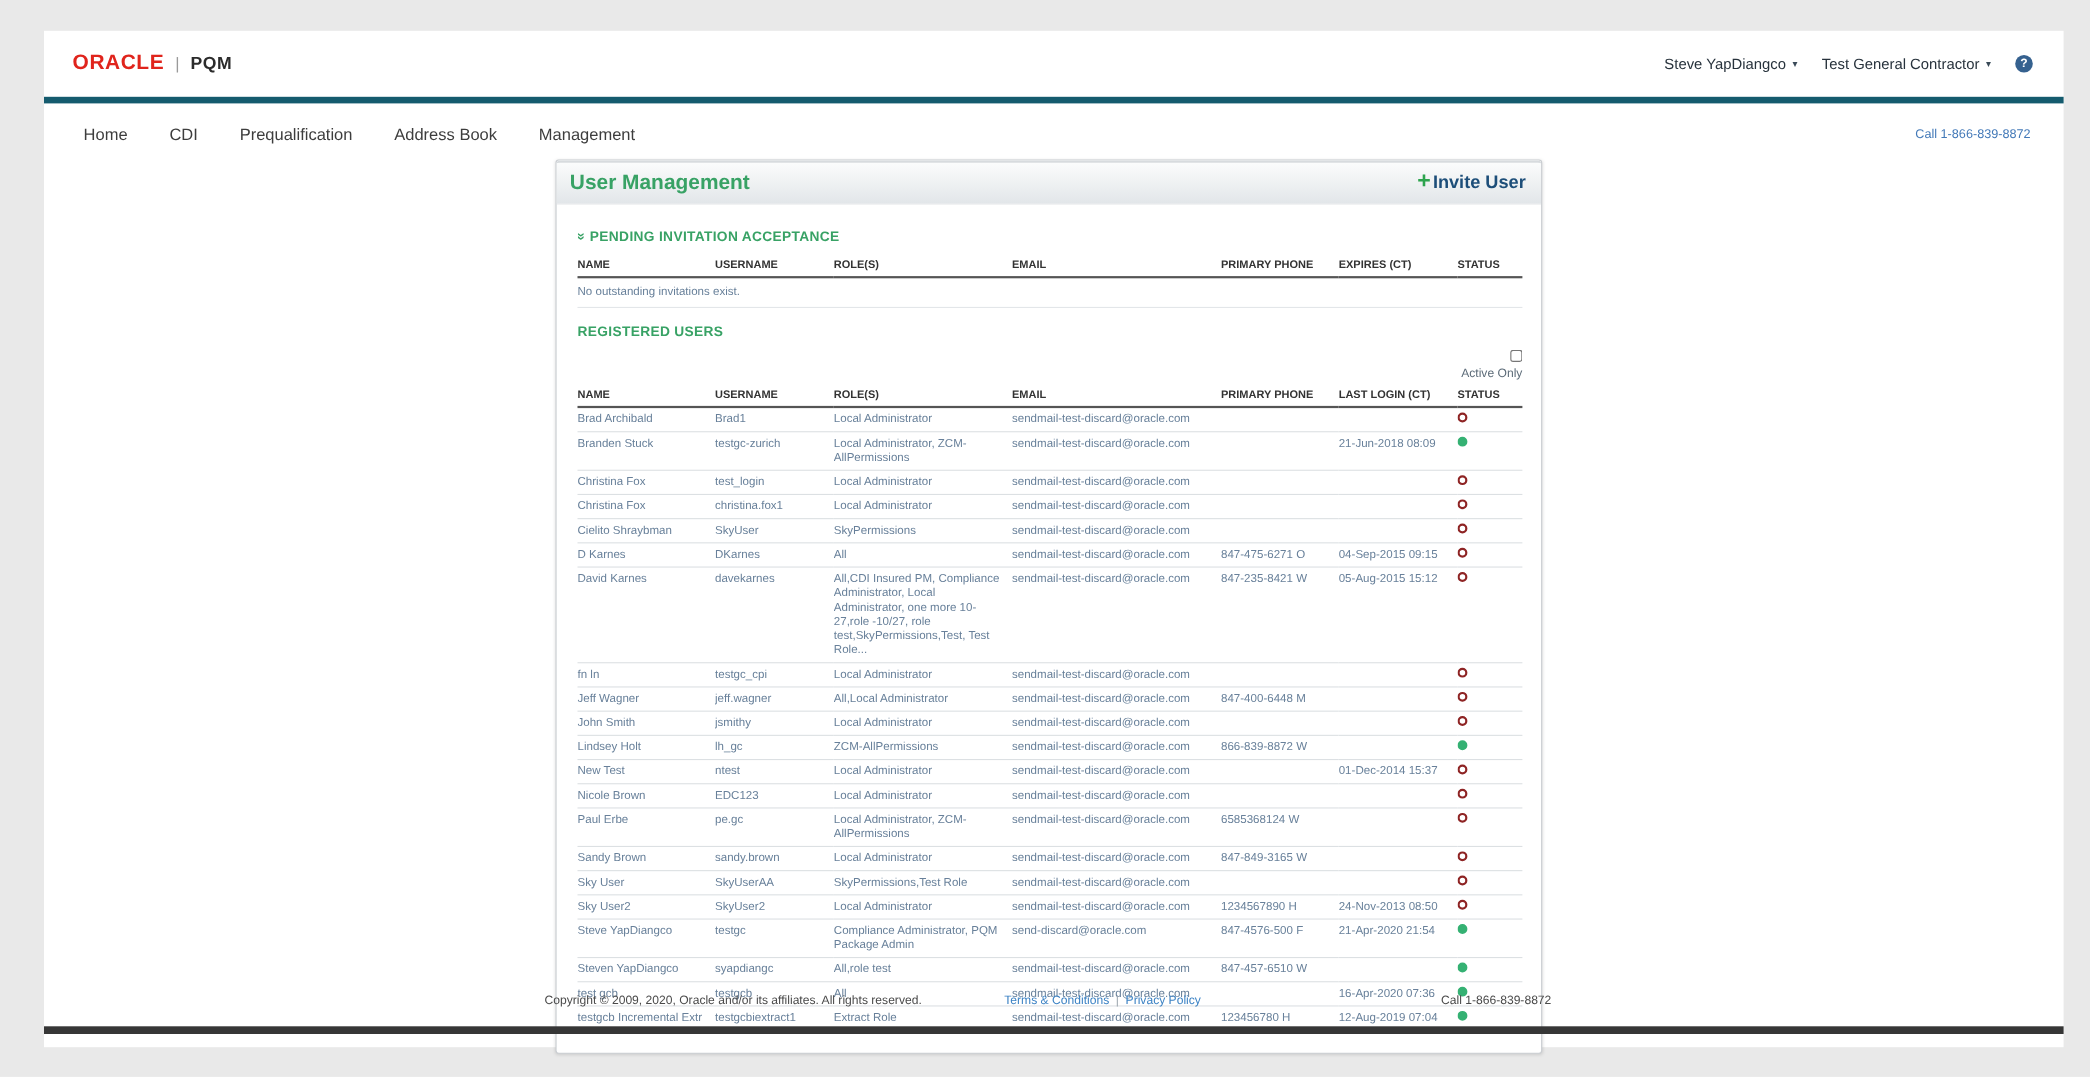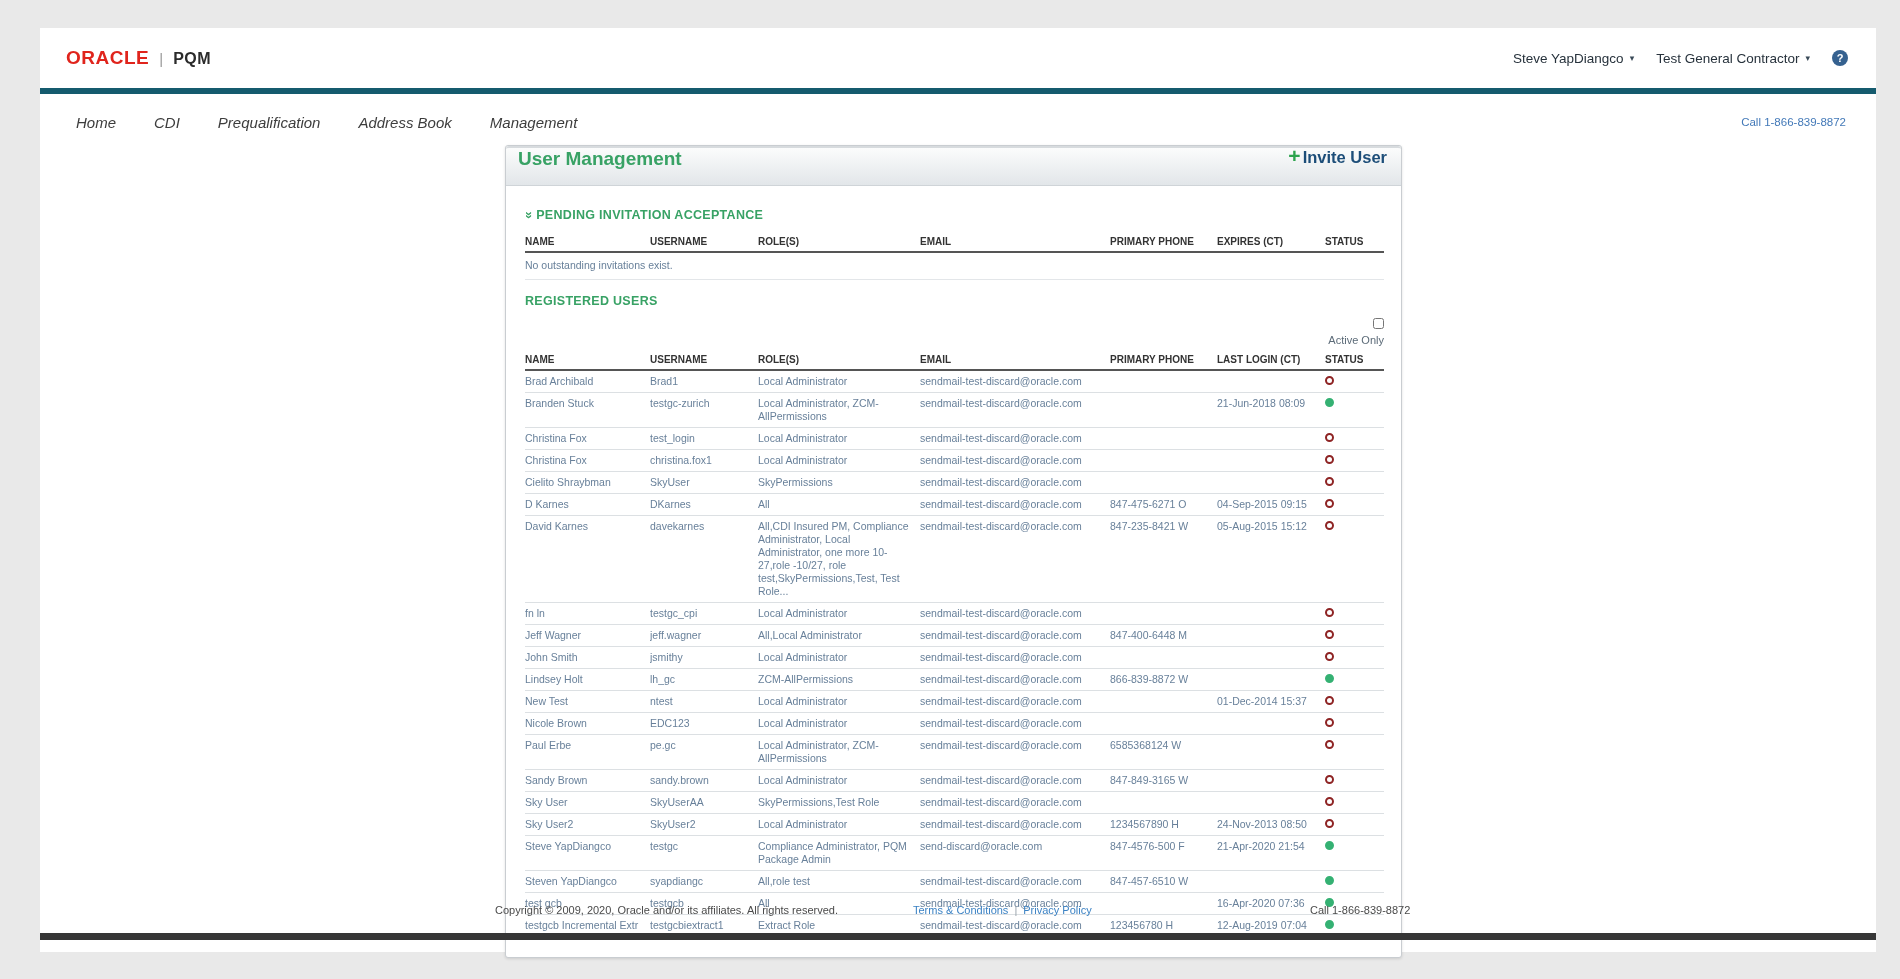--- a/index.html
+++ b/index.html
@@ -37,32 +37,32 @@
     align-items:center; justify-content:center; cursor:pointer;
   }
 
   .teal-rule { height:6px; width:100%; background:#155b6e; }
 
   
   .navrow {
     height:46px; display:flex; align-items:center; justify-content:space-between;
     padding:10px 30px 0 36px;
   }
-  .nav-items { display:flex; gap:38px;font-style:italic; }
+  .nav-items { display:flex; gap:38px; }
   .nav-item { color:#3d3d3d; font-size:15px; cursor:pointer; }
   .call-link { color:#4379b8; font-size:11.5px; cursor:pointer; }
 
   
   .panel {
     position:absolute; left:465px; top:117px; width:897px; min-height:712px;
     background:#fff; border:1px solid #c9cdd1; border-radius:3px;
     box-shadow:0 1px 3px rgba(0,0,0,0.12);
   }
   .panel-header {
-    height:40px; display:flex; justify-content:space-between;
+    height:40px; display:flex; align-items:center; justify-content:space-between;
     padding:0 14px 0 12px;
     background:linear-gradient(#fbfcfc,#e2e6e9);
     border-bottom:1px solid #cfd4d8;
     border-top:2px solid #d7dbde;
     border-radius:3px 3px 0 0;
   }
   .panel-title { color:#38a265; font-size:19px; font-weight:bold; }
   .invite-btn { display:flex; align-items:baseline; gap:2px; cursor:pointer; }
   .invite-plus { color:#2da44e; font-size:21px; font-weight:bold; line-height:16px; }
   .invite-label { color:#1d4e79; font-size:16.5px; font-weight:bold; }

